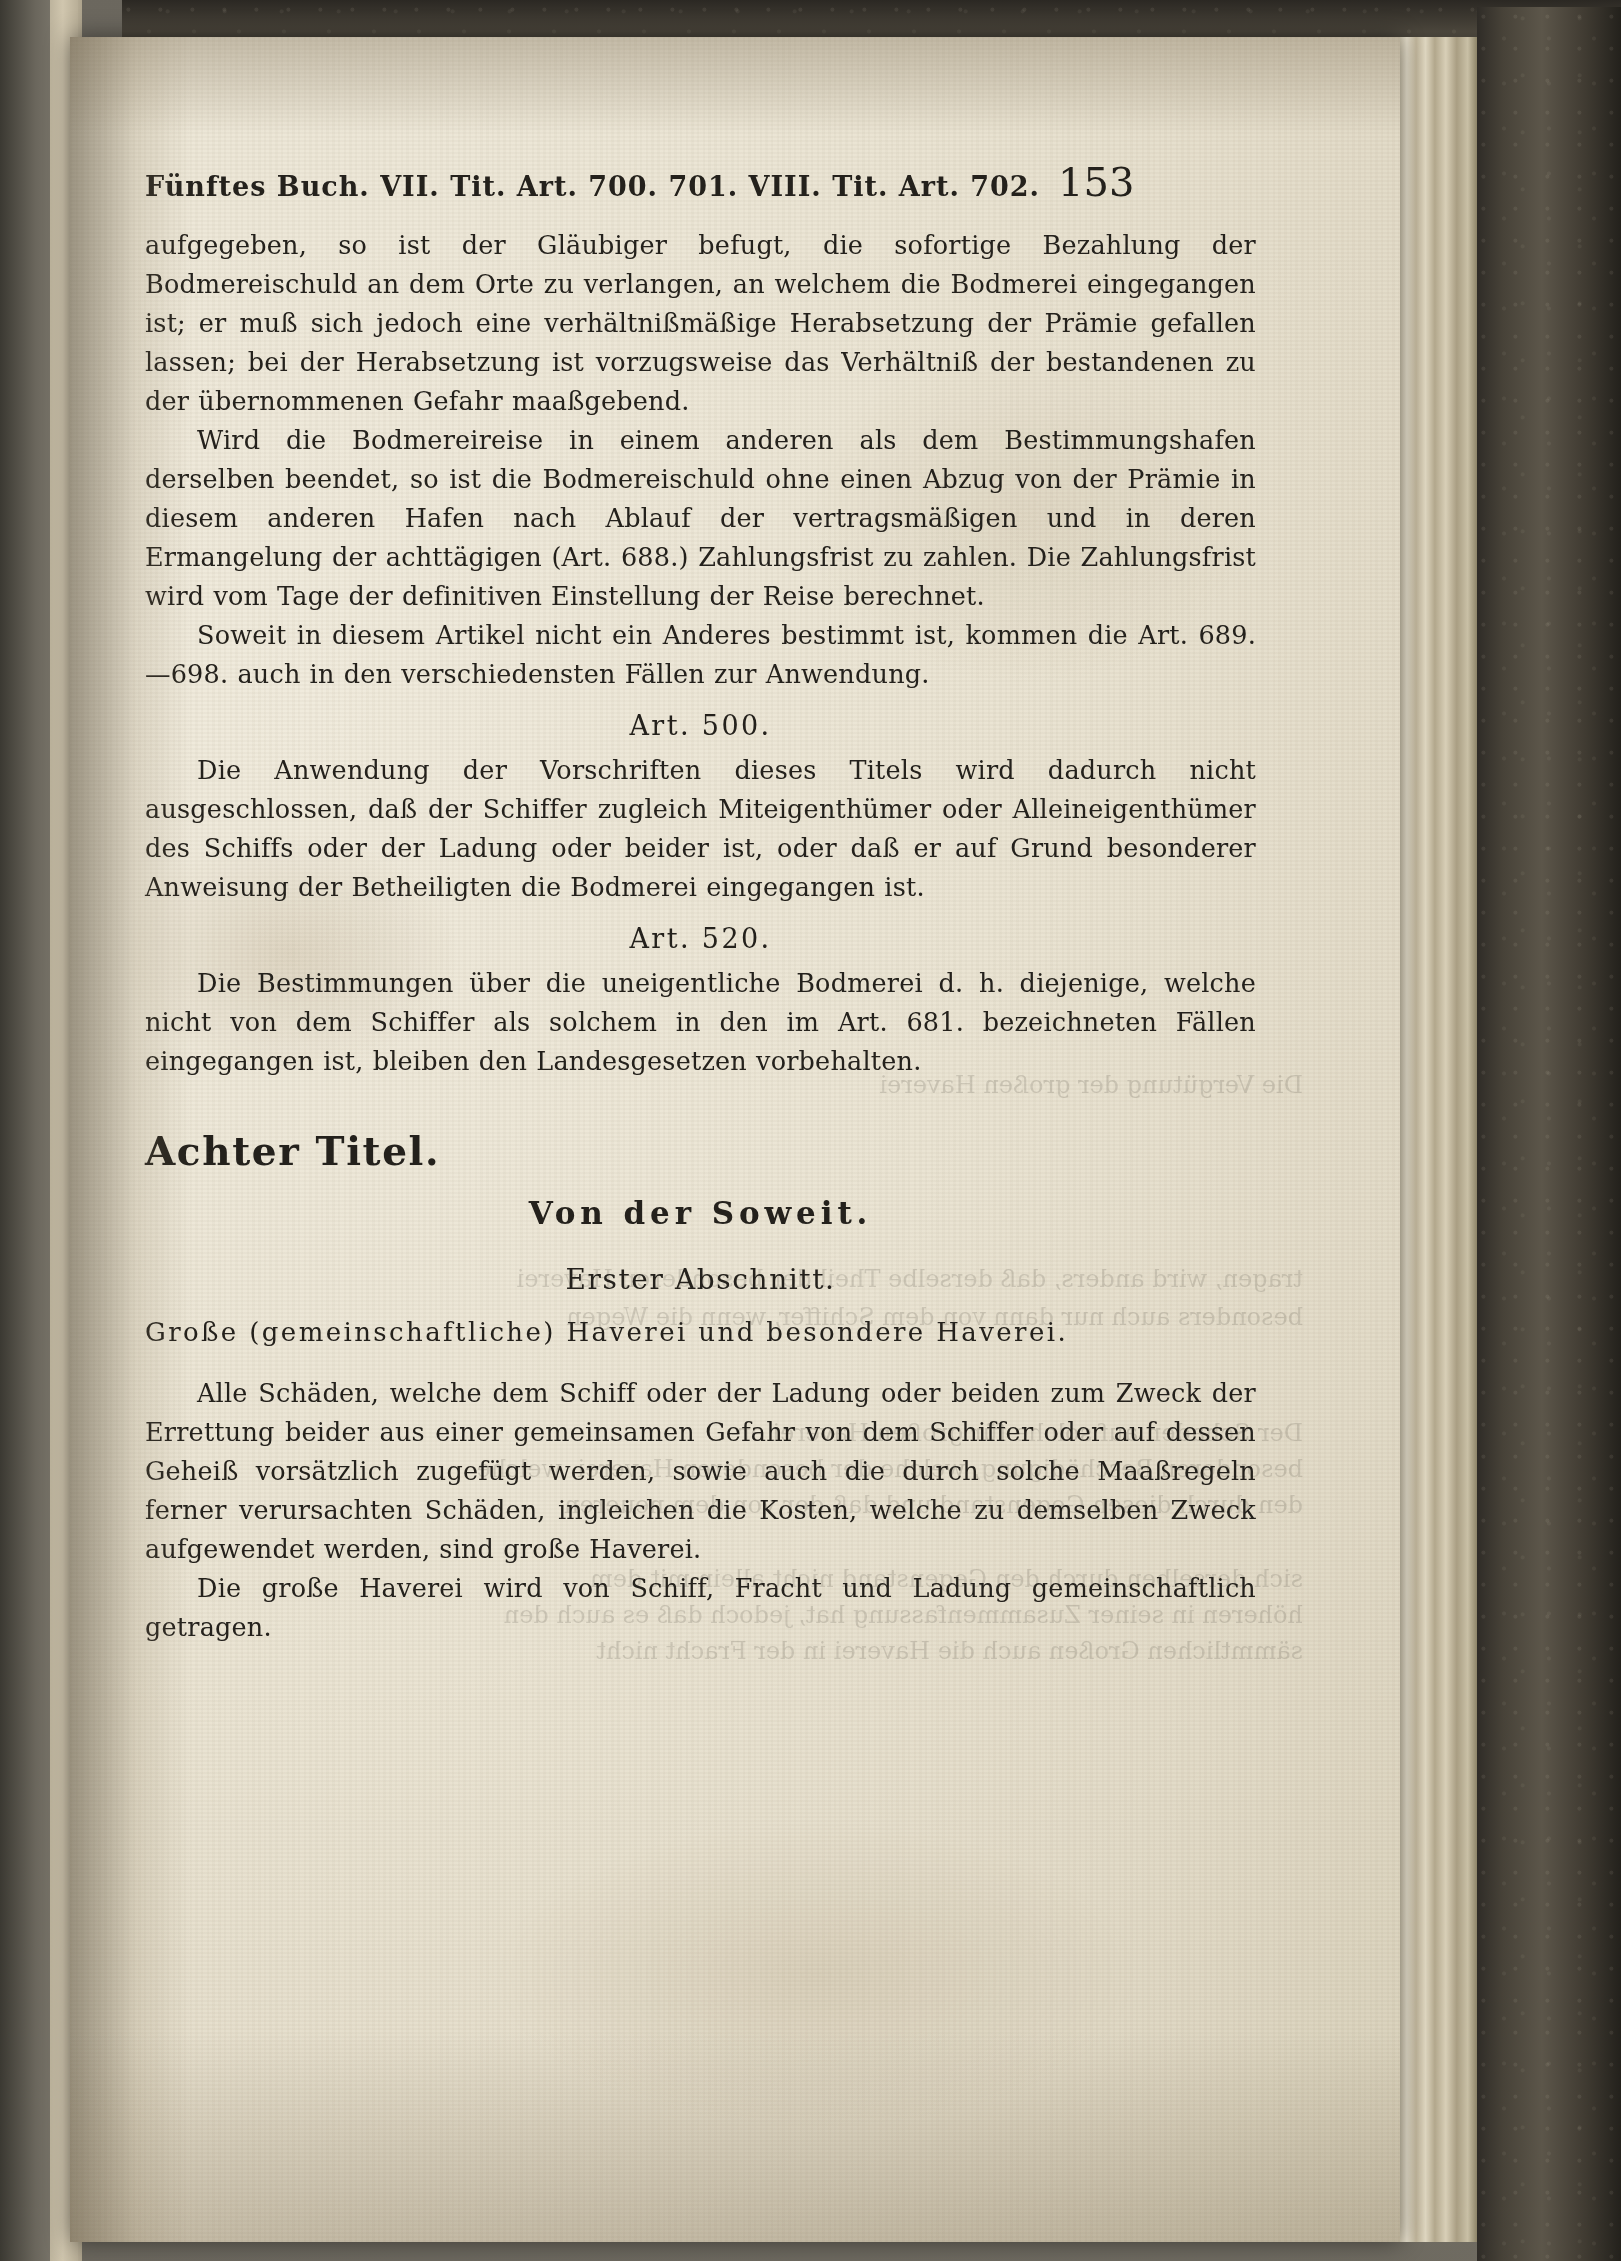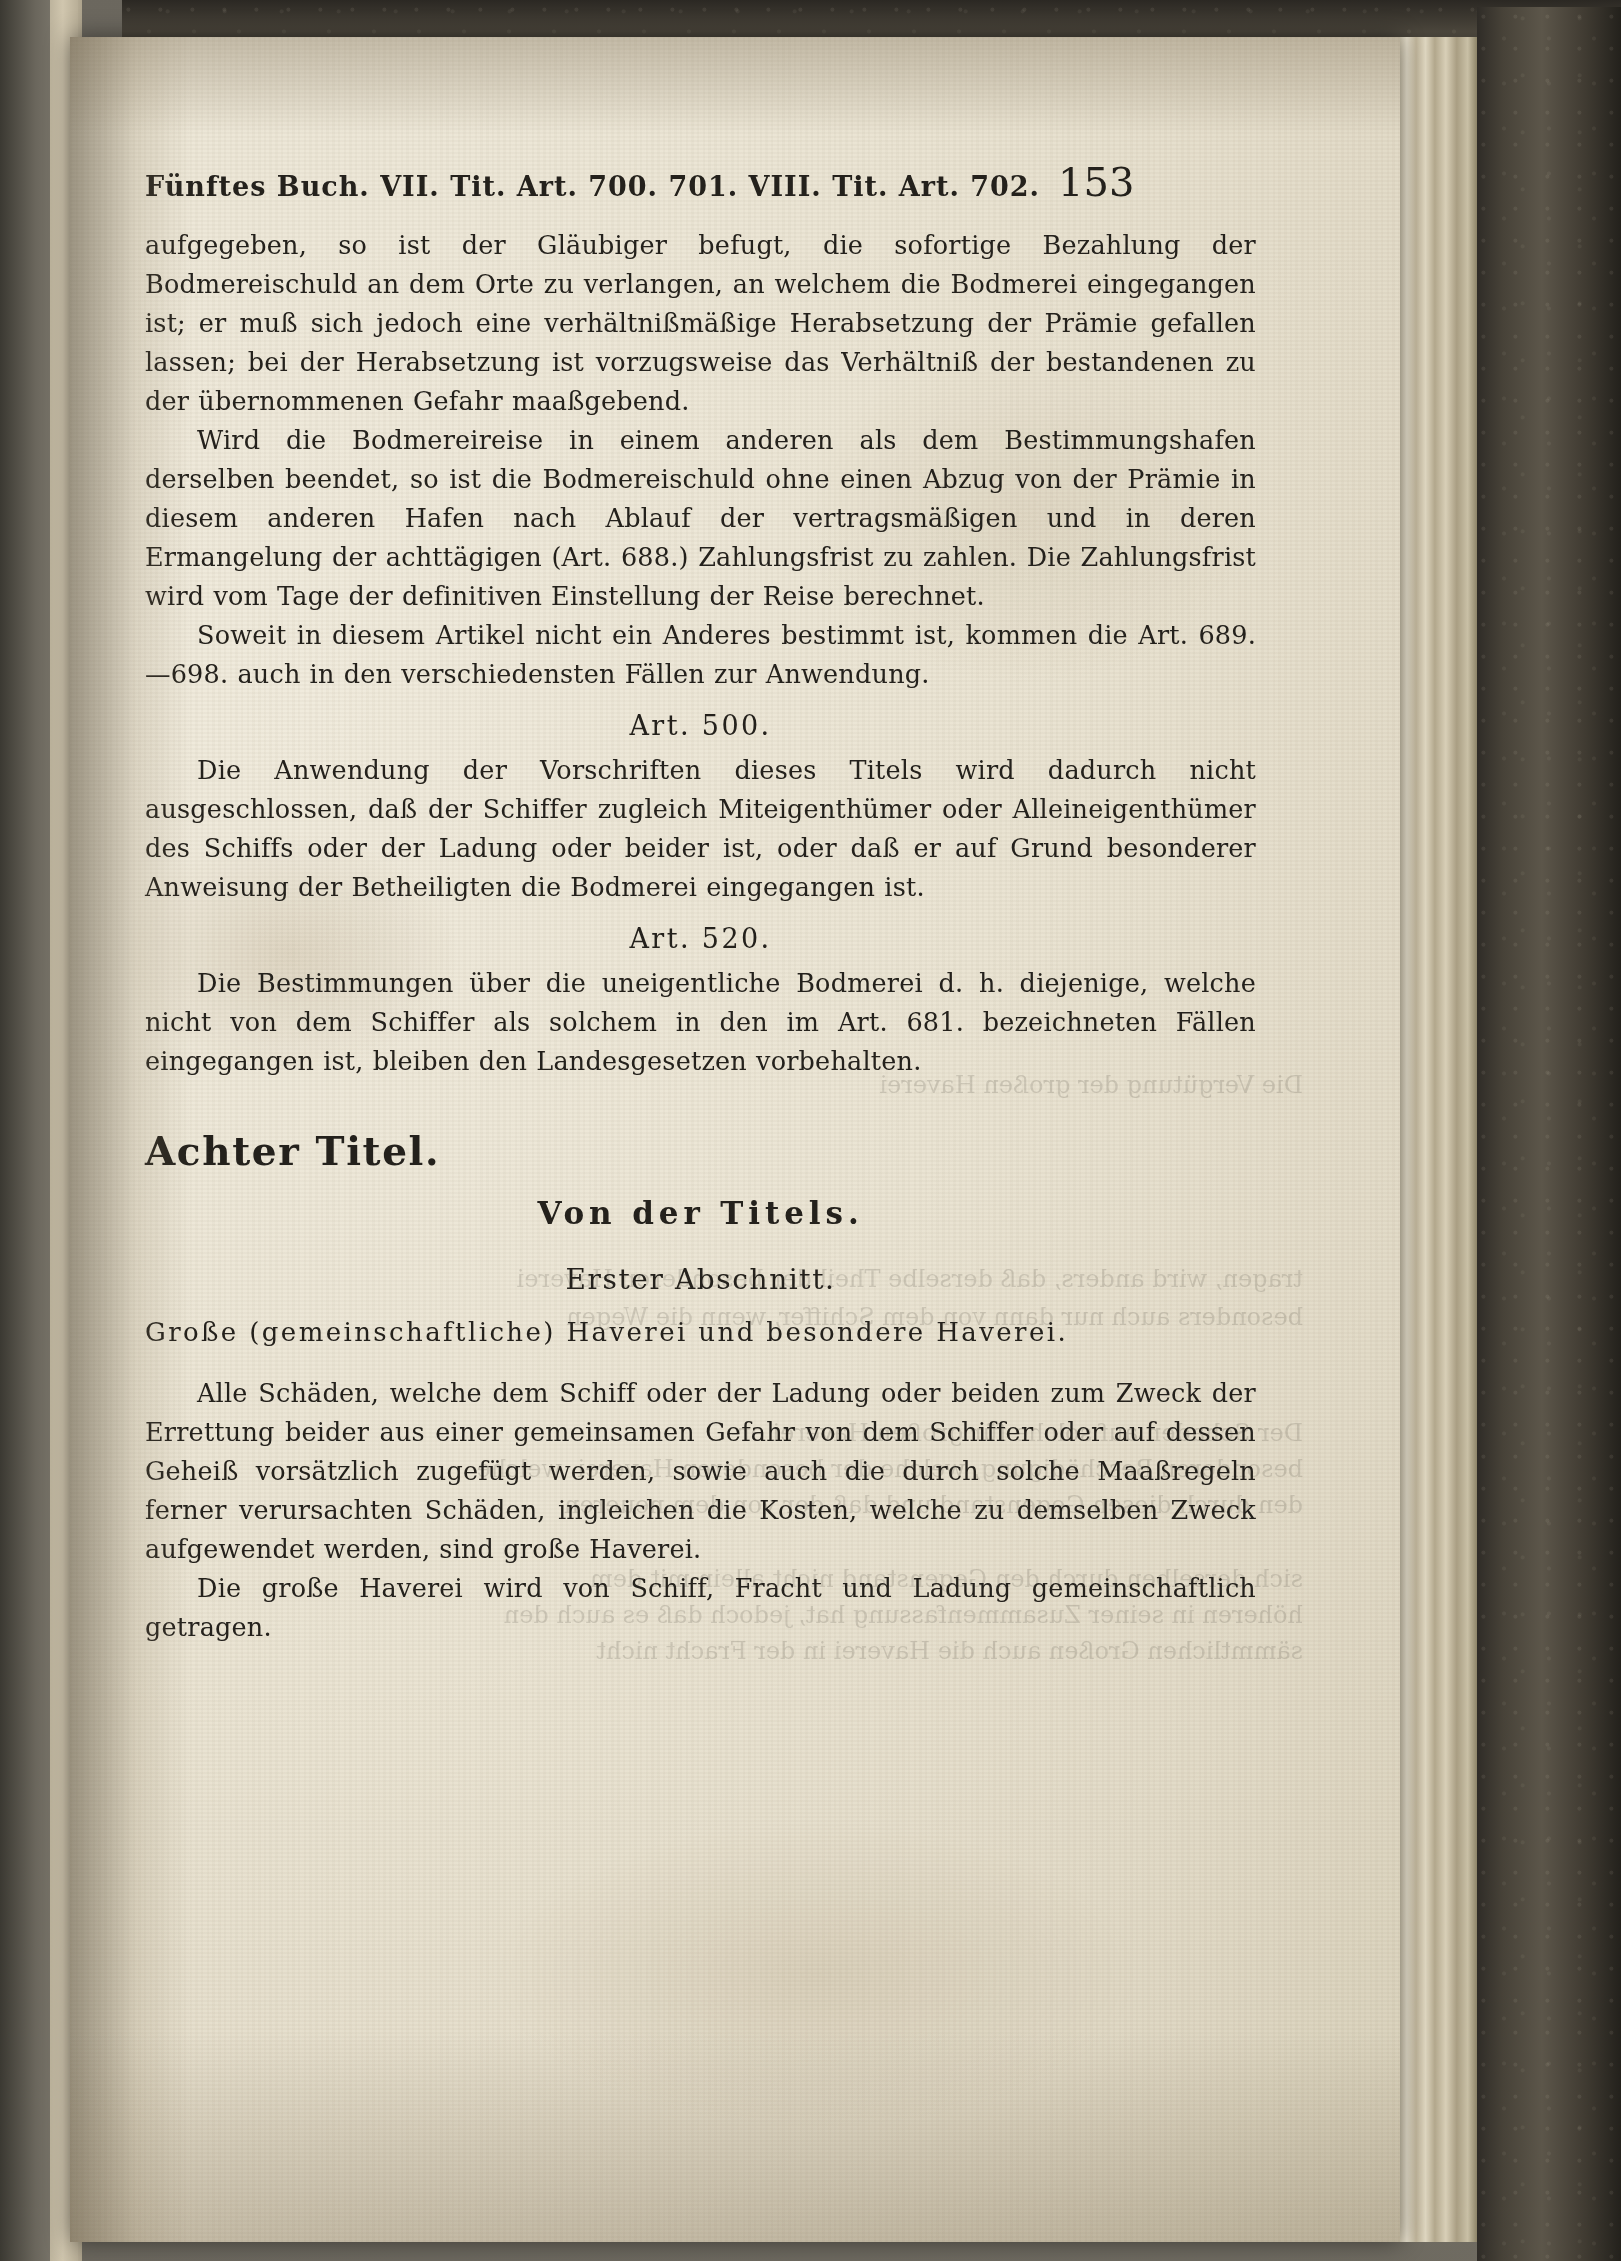--- a/index.html
+++ b/index.html
@@ -286,21 +286,21 @@
       <p class="body indent">Soweit in diesem Artikel nicht ein Anderes bestimmt ist, kommen die Art. 689.—698. auch in den verschiedensten Fällen zur Anwendung.</p>
 
       <div class="art-head">Art. 500.</div>
       <p class="body indent">Die Anwendung der Vorschriften dieses Titels wird dadurch nicht ausgeschlossen, daß der Schiffer zugleich Miteigenthümer oder Alleineigenthümer des Schiffs oder der Ladung oder beider ist, oder daß er auf Grund besonderer Anweisung der Betheiligten die Bodmerei eingegangen ist.</p>
 
       <div class="art-head">Art. 520.</div>
       <p class="body indent">Die Bestimmungen über die uneigentliche Bodmerei d. h. diejenige, welche nicht von dem Schiffer als solchem in den im Art. 681. bezeichneten Fällen eingegangen ist, bleiben den Landesgesetzen vorbehalten.</p>
 
       <div class="title-block">
         <div class="title-main">Achter Titel.</div>
-        <div class="title-sub">Von der Titels.</div>
+        <div class="title-sub">Von der Soweit.</div>
         <div class="section-label">Erster Abschnitt.</div>
         <div class="section-title">Große (gemeinschaftliche) Haverei und besondere Haverei.</div>
       </div>
 
       <p class="body indent">Alle Schäden, welche dem Schiff oder der Ladung oder beiden zum Zweck der Errettung beider aus einer gemeinsamen Gefahr von dem Schiffer oder auf dessen Geheiß vorsätzlich zugefügt werden, sowie auch die durch solche Maaßregeln ferner verursachten Schäden, ingleichen die Kosten, welche zu demselben Zweck aufgewendet werden, sind große Haverei.</p>
       <p class="body indent">Die große Haverei wird von Schiff, Fracht und Ladung gemeinschaftlich getragen.</p>
 
     </div>
 
     <div class="page-shade-left"></div>

